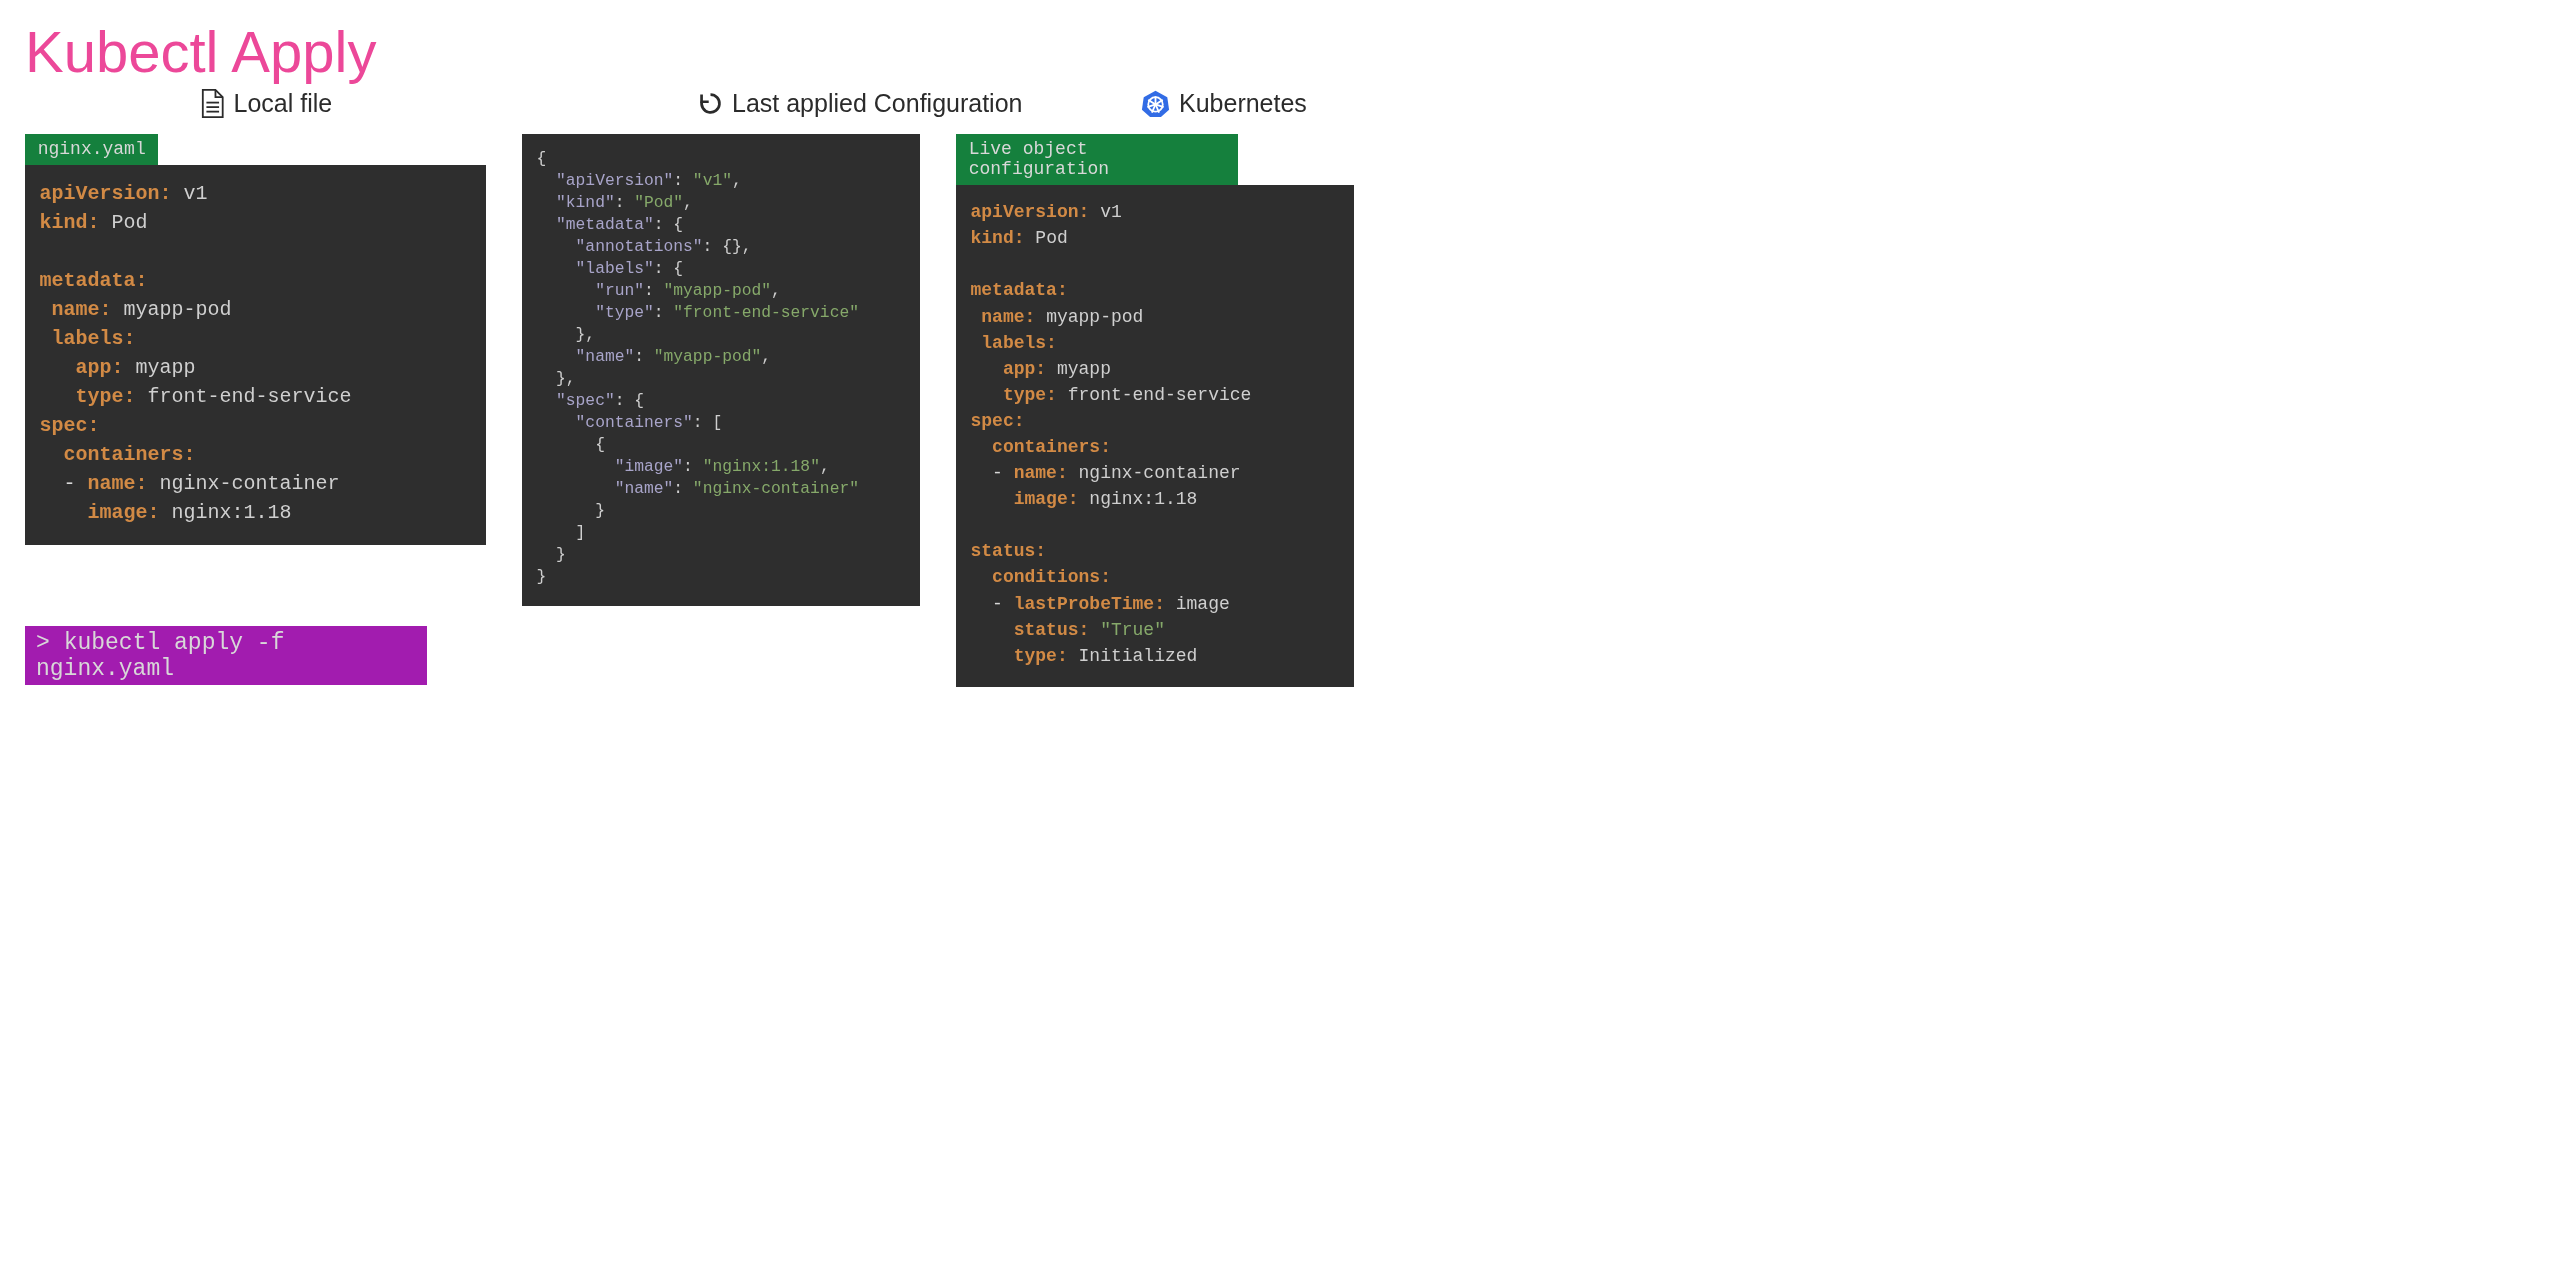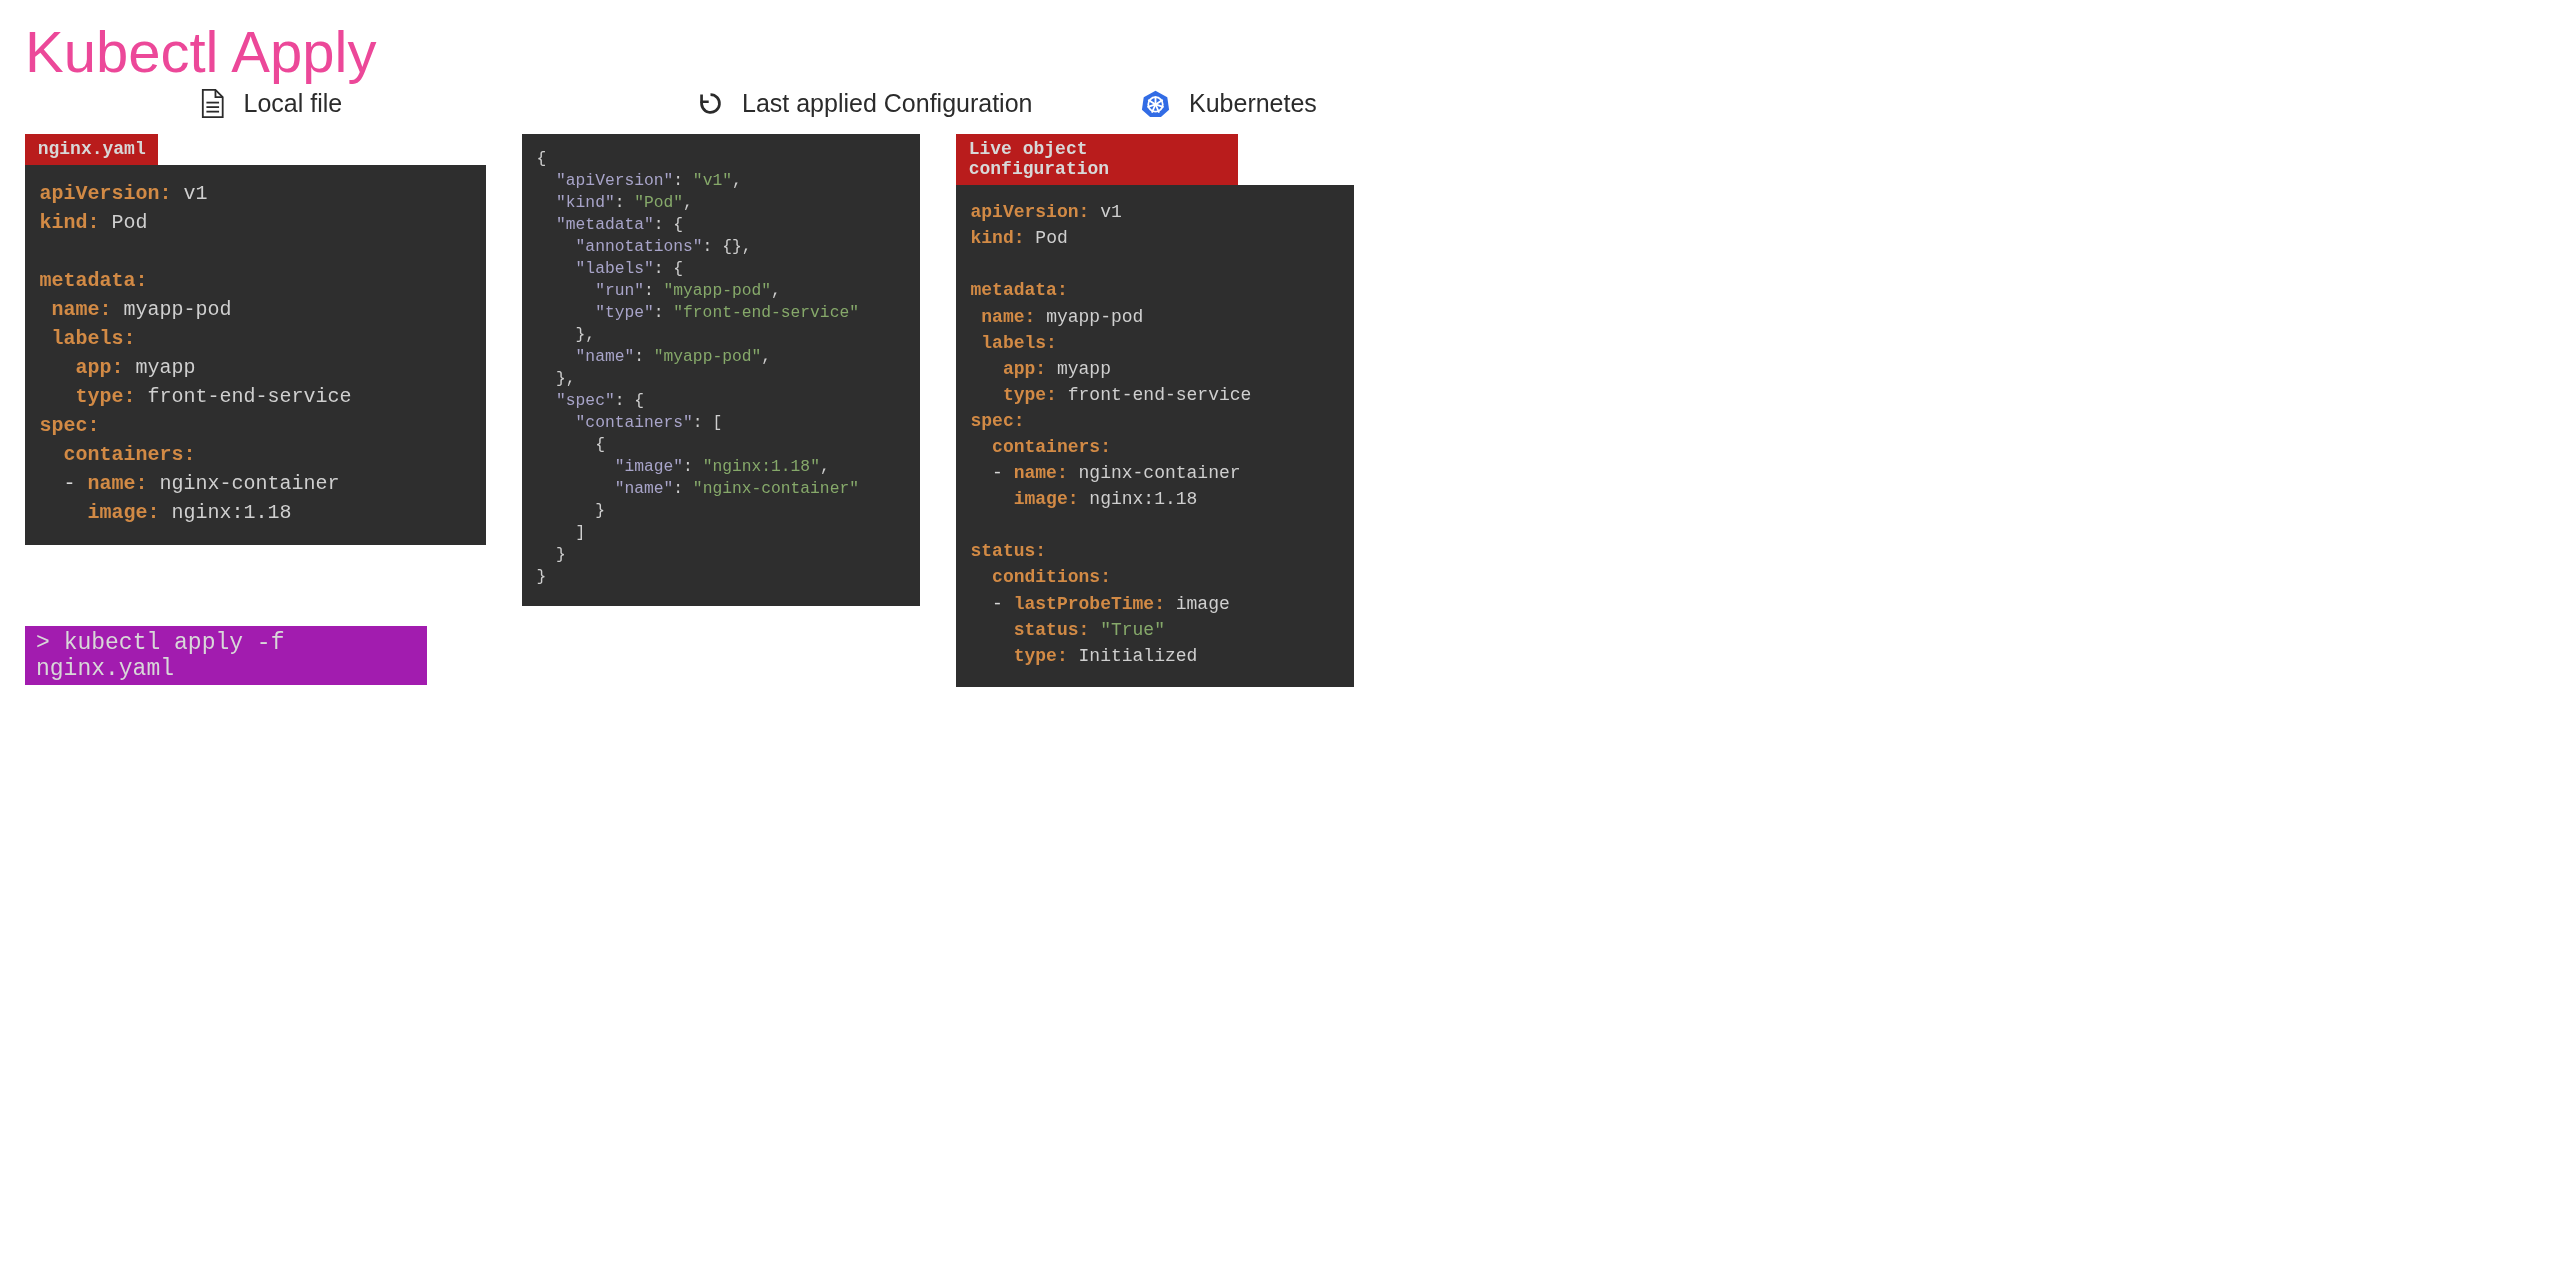--- a/index.html
+++ b/index.html
@@ -22,46 +22,45 @@
   }
   .col-headers {
     display: flex;
     align-items: center;
     justify-content: flex-start;
     width: 100%;
   }
   .col-head {
     display: flex;
     align-items: center;
-    gap: 19px;
+    gap: 9px;
     font-size: 25px;
     color: #2b2b2b;
   }
   .col-head.h1 { width: 479px; padding-left: 176px; }
   .col-head.h2 { width: 434px; padding-left: 18px; }
   .col-head.h3 { padding-left: 9px; }
   .icon svg { display: block; }
   .panels {
     display: flex;
     gap: 36px;
     align-items: flex-start;
     margin-top: 16.3px;
   }
   .panel-col { display: flex; flex-direction: column; }
   .panel-col.left { width: 461px; }
   .panel-col.mid  { width: 398px; }
   .panel-col.right{ width: 398px; }
   .tab {
     display: inline-block;
-    background: #b91c1c;
+    background: #15803d;
     color: #d8d8d8;
     font-family: Consolas, "Courier New", monospace;
     font-size: 18px;
     padding: 5.4px 12.7px;
-    font-weight: bold;
   }
   .tab.right {
     width: 282px;
     box-sizing: border-box;
   }
   .code {
     background: #2e2e2e;
     color: #d8d8d8;
     font-family: Consolas, "Courier New", monospace;
     font-size: 20px;

